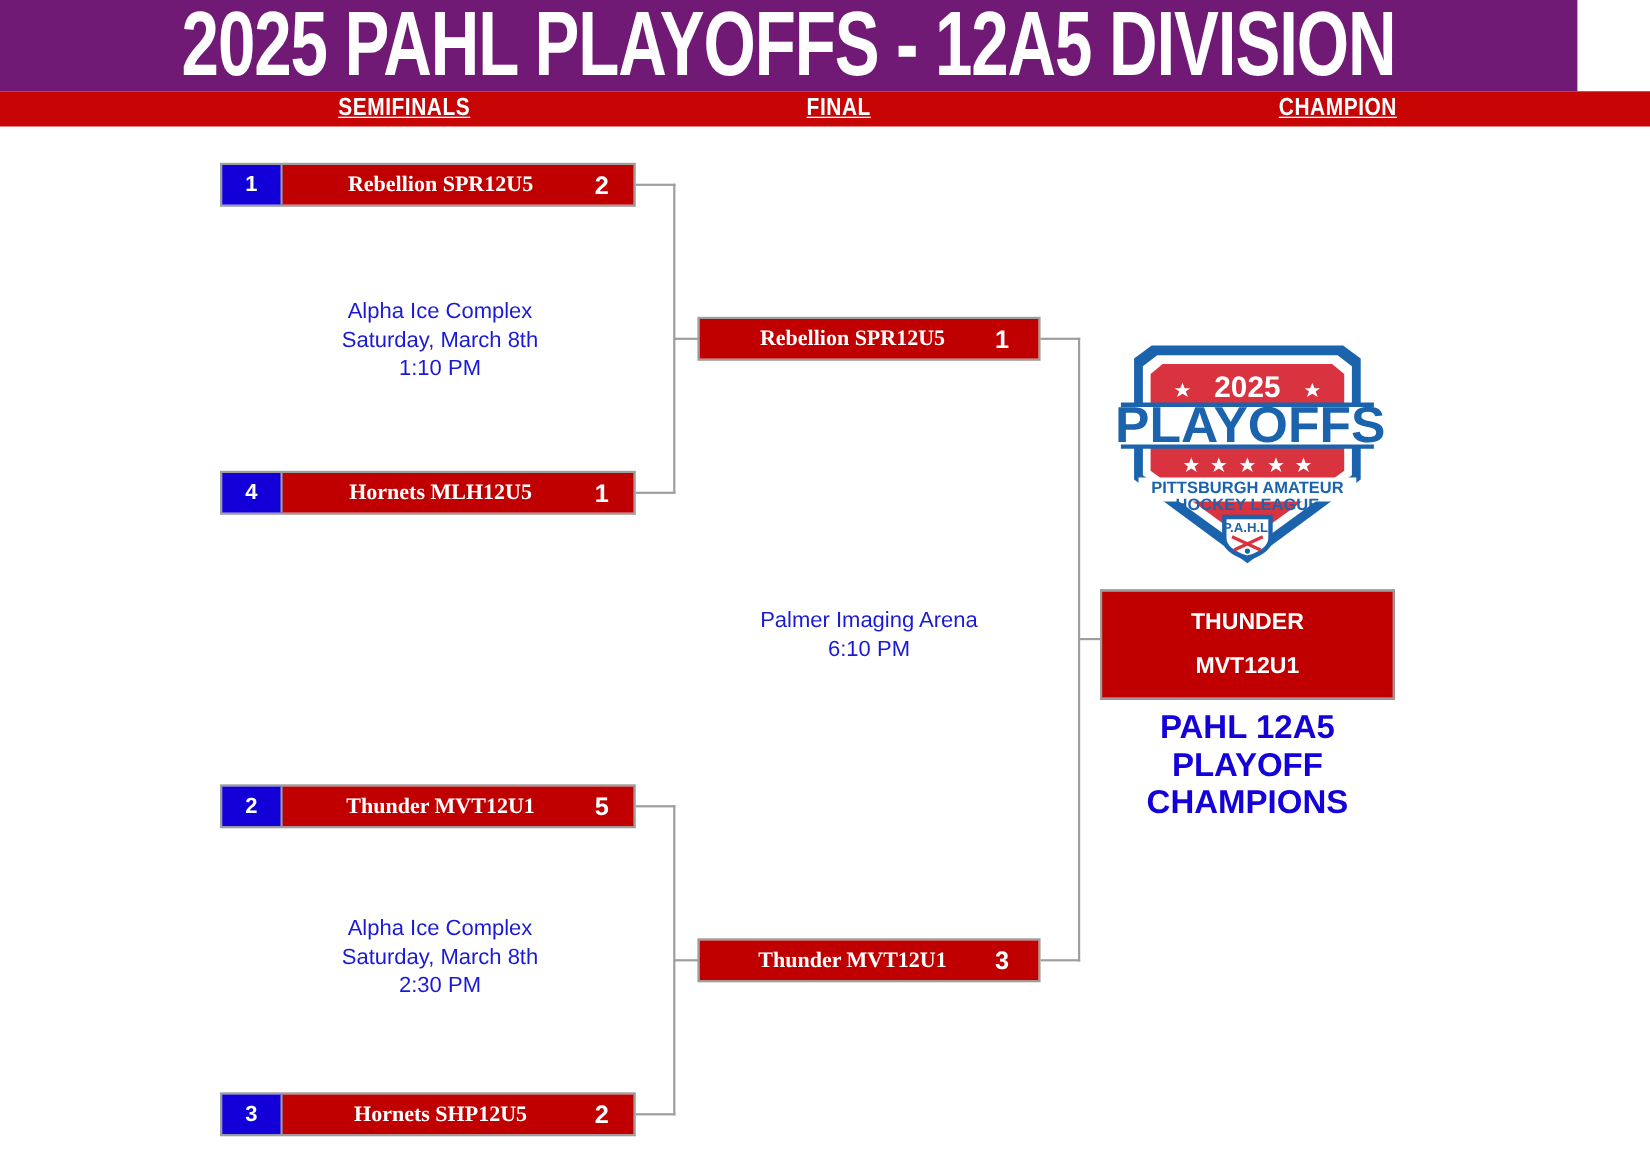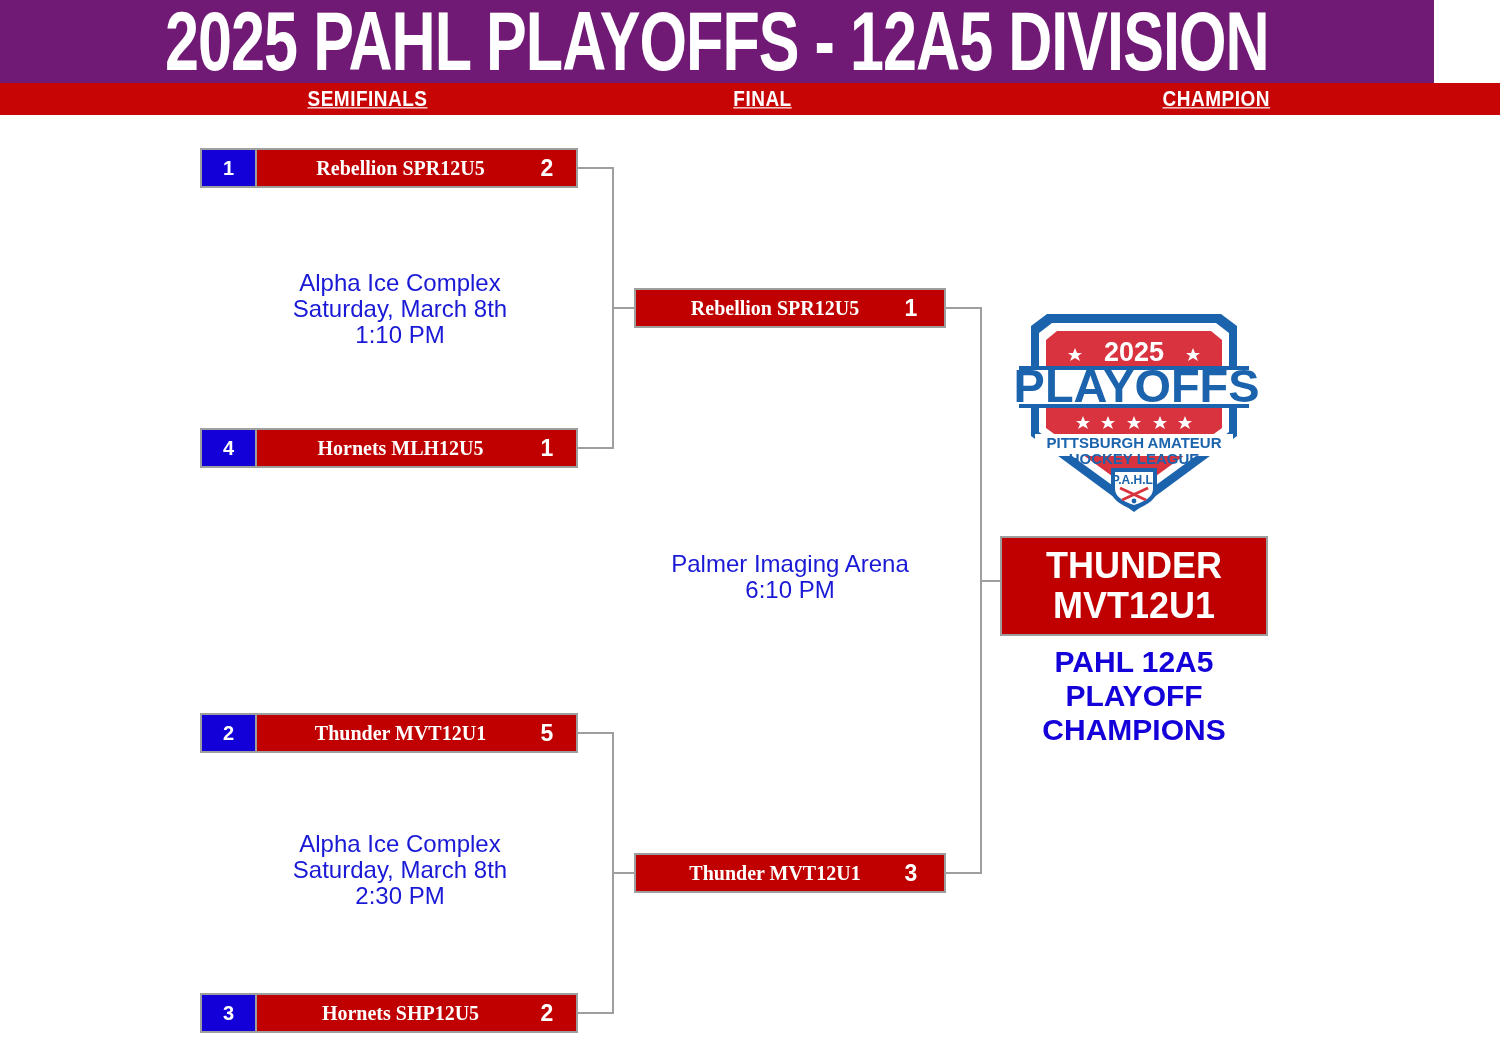--- a/index.html
+++ b/index.html
@@ -120,21 +120,21 @@
 
   
   .match.nofeed .teamrow { padding: 0 22px 0 20px; }
   #m-f-a { left: 634px; top: 288px; width: 312px; }
   #m-f-b { left: 634px; top: 853px; width: 312px; }
 
   
   .gameinfo {
     position: absolute;
     color: #1919d6;
-    font-size: 24px;
+    font-size: 20px;
     line-height: 26px;
     text-align: center;
     white-space: nowrap;
   }
   #info-sf1 { left: 250px; top: 270px; width: 300px; }
   #info-sf2 { left: 250px; top: 831px; width: 300px; }
   #info-final { left: 635px; top: 551px; width: 310px; }
 
   
   .conn {
@@ -171,21 +171,21 @@
     border: 2px solid #9e9e9e;
     box-sizing: border-box;
     display: flex;
     flex-direction: column;
     align-items: center;
     justify-content: center;
   }
   #champion-box .cline {
     color: #ffffff;
     font-weight: bold;
-    font-size: 36px;
+    font-size: 21px;
     line-height: 40px;
     white-space: nowrap;
   }
   #champion-caption {
     position: absolute;
     left: 1000px; top: 645px;
     width: 268px;
     text-align: center;
     color: #1400d8;
     font-weight: bold;

